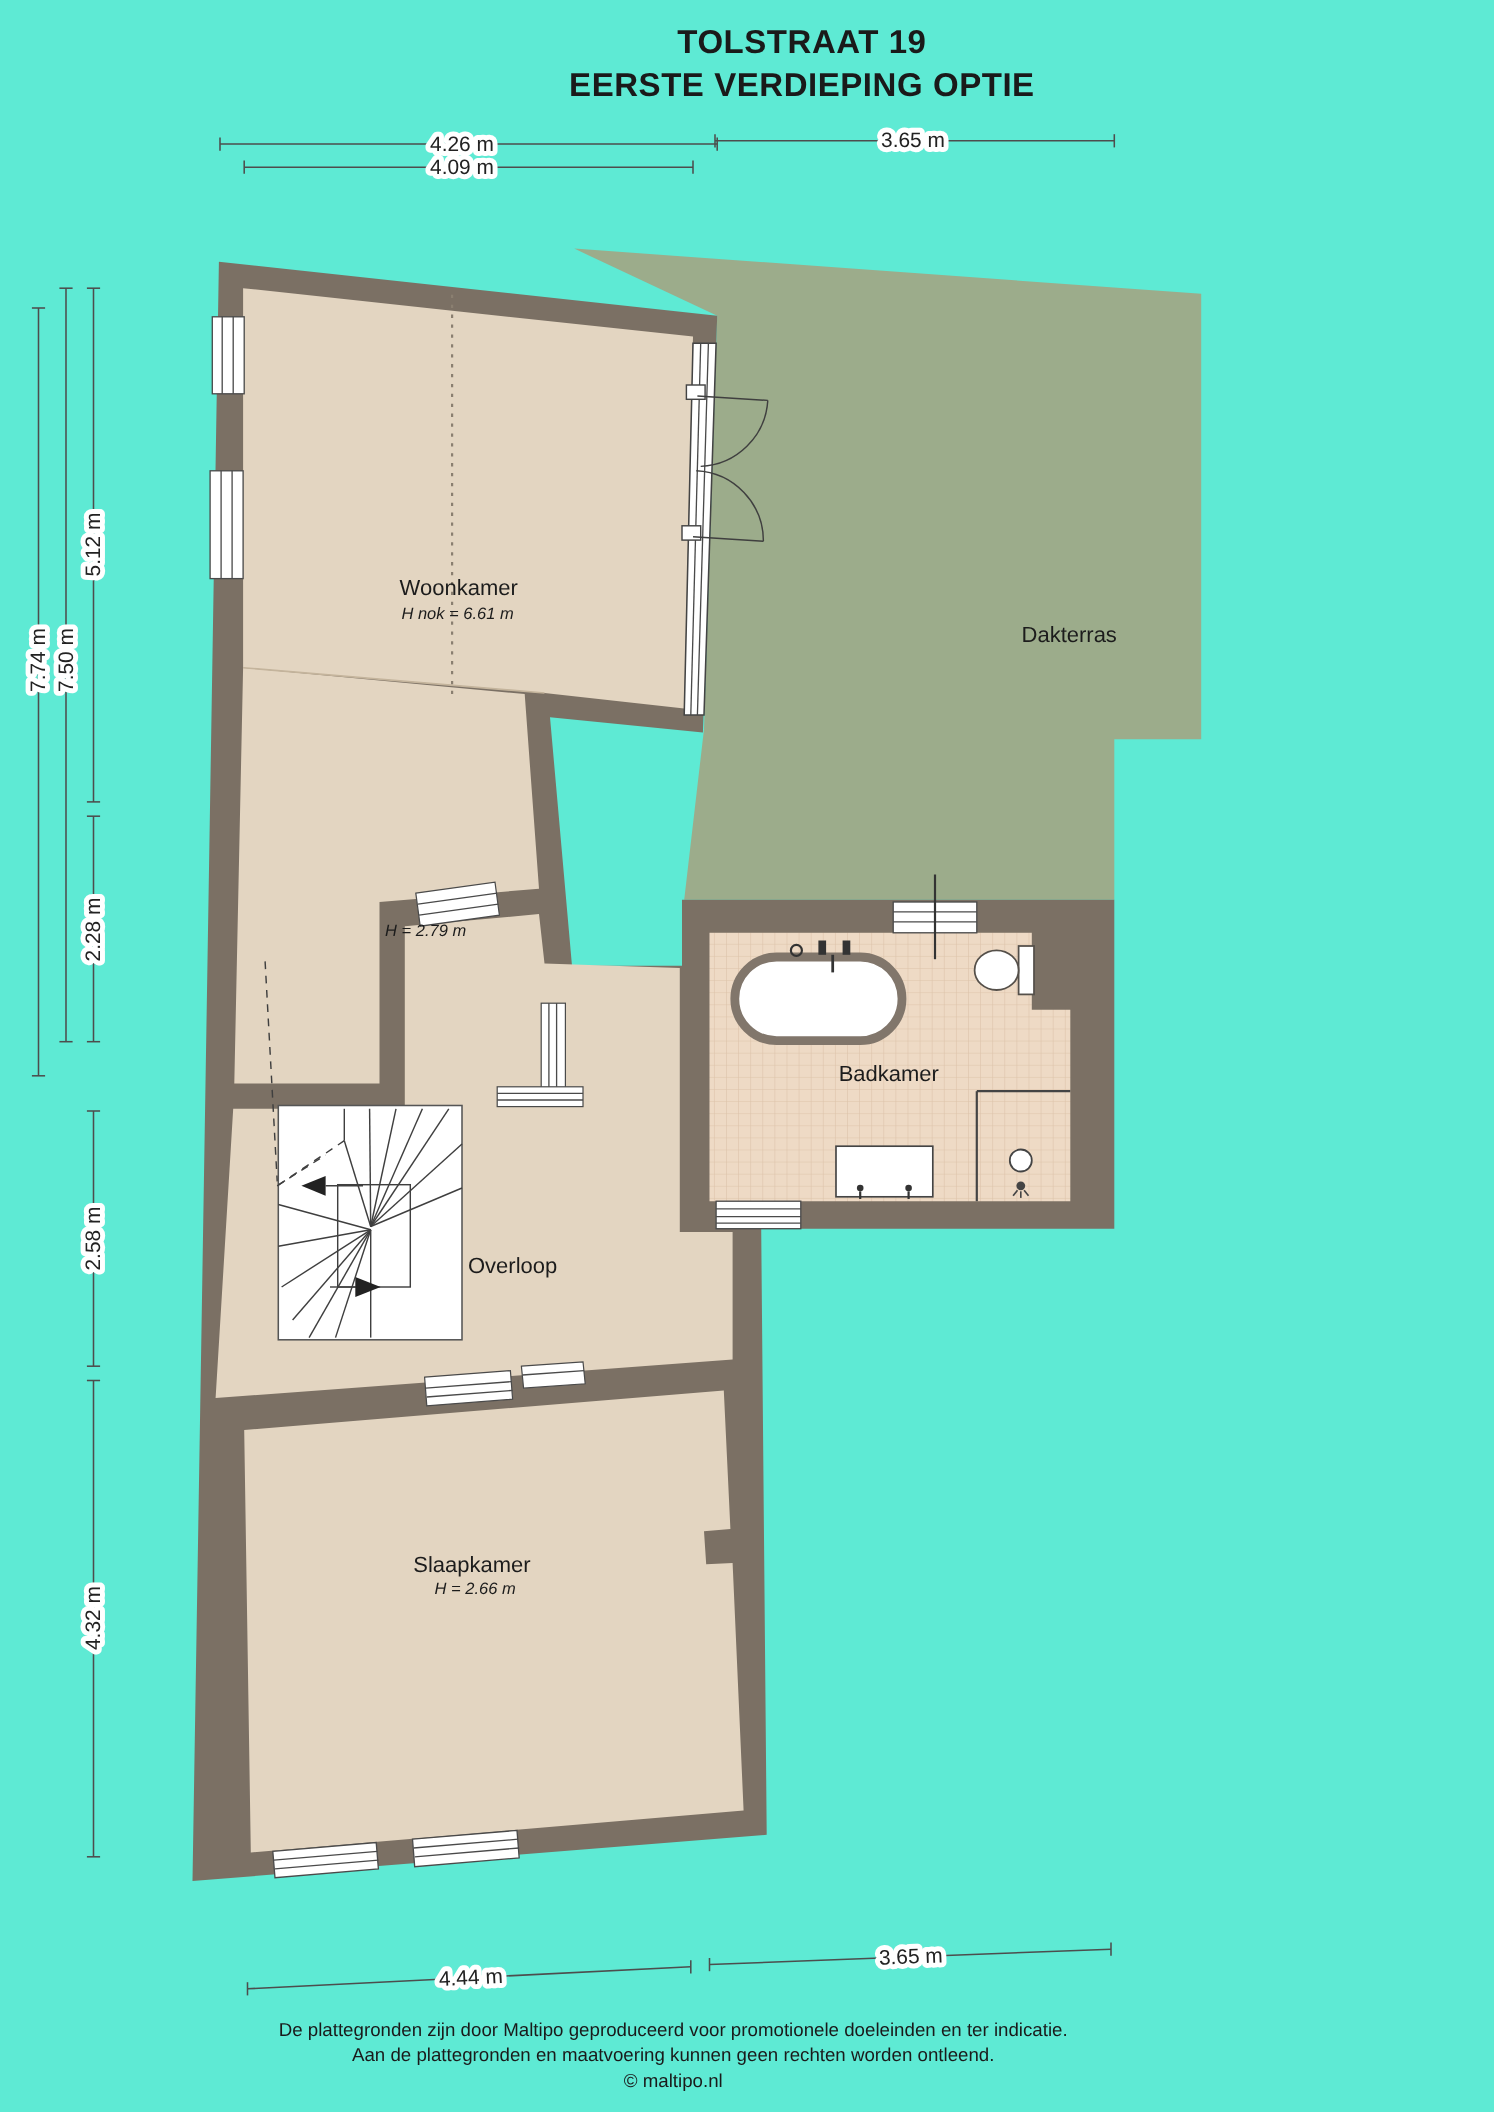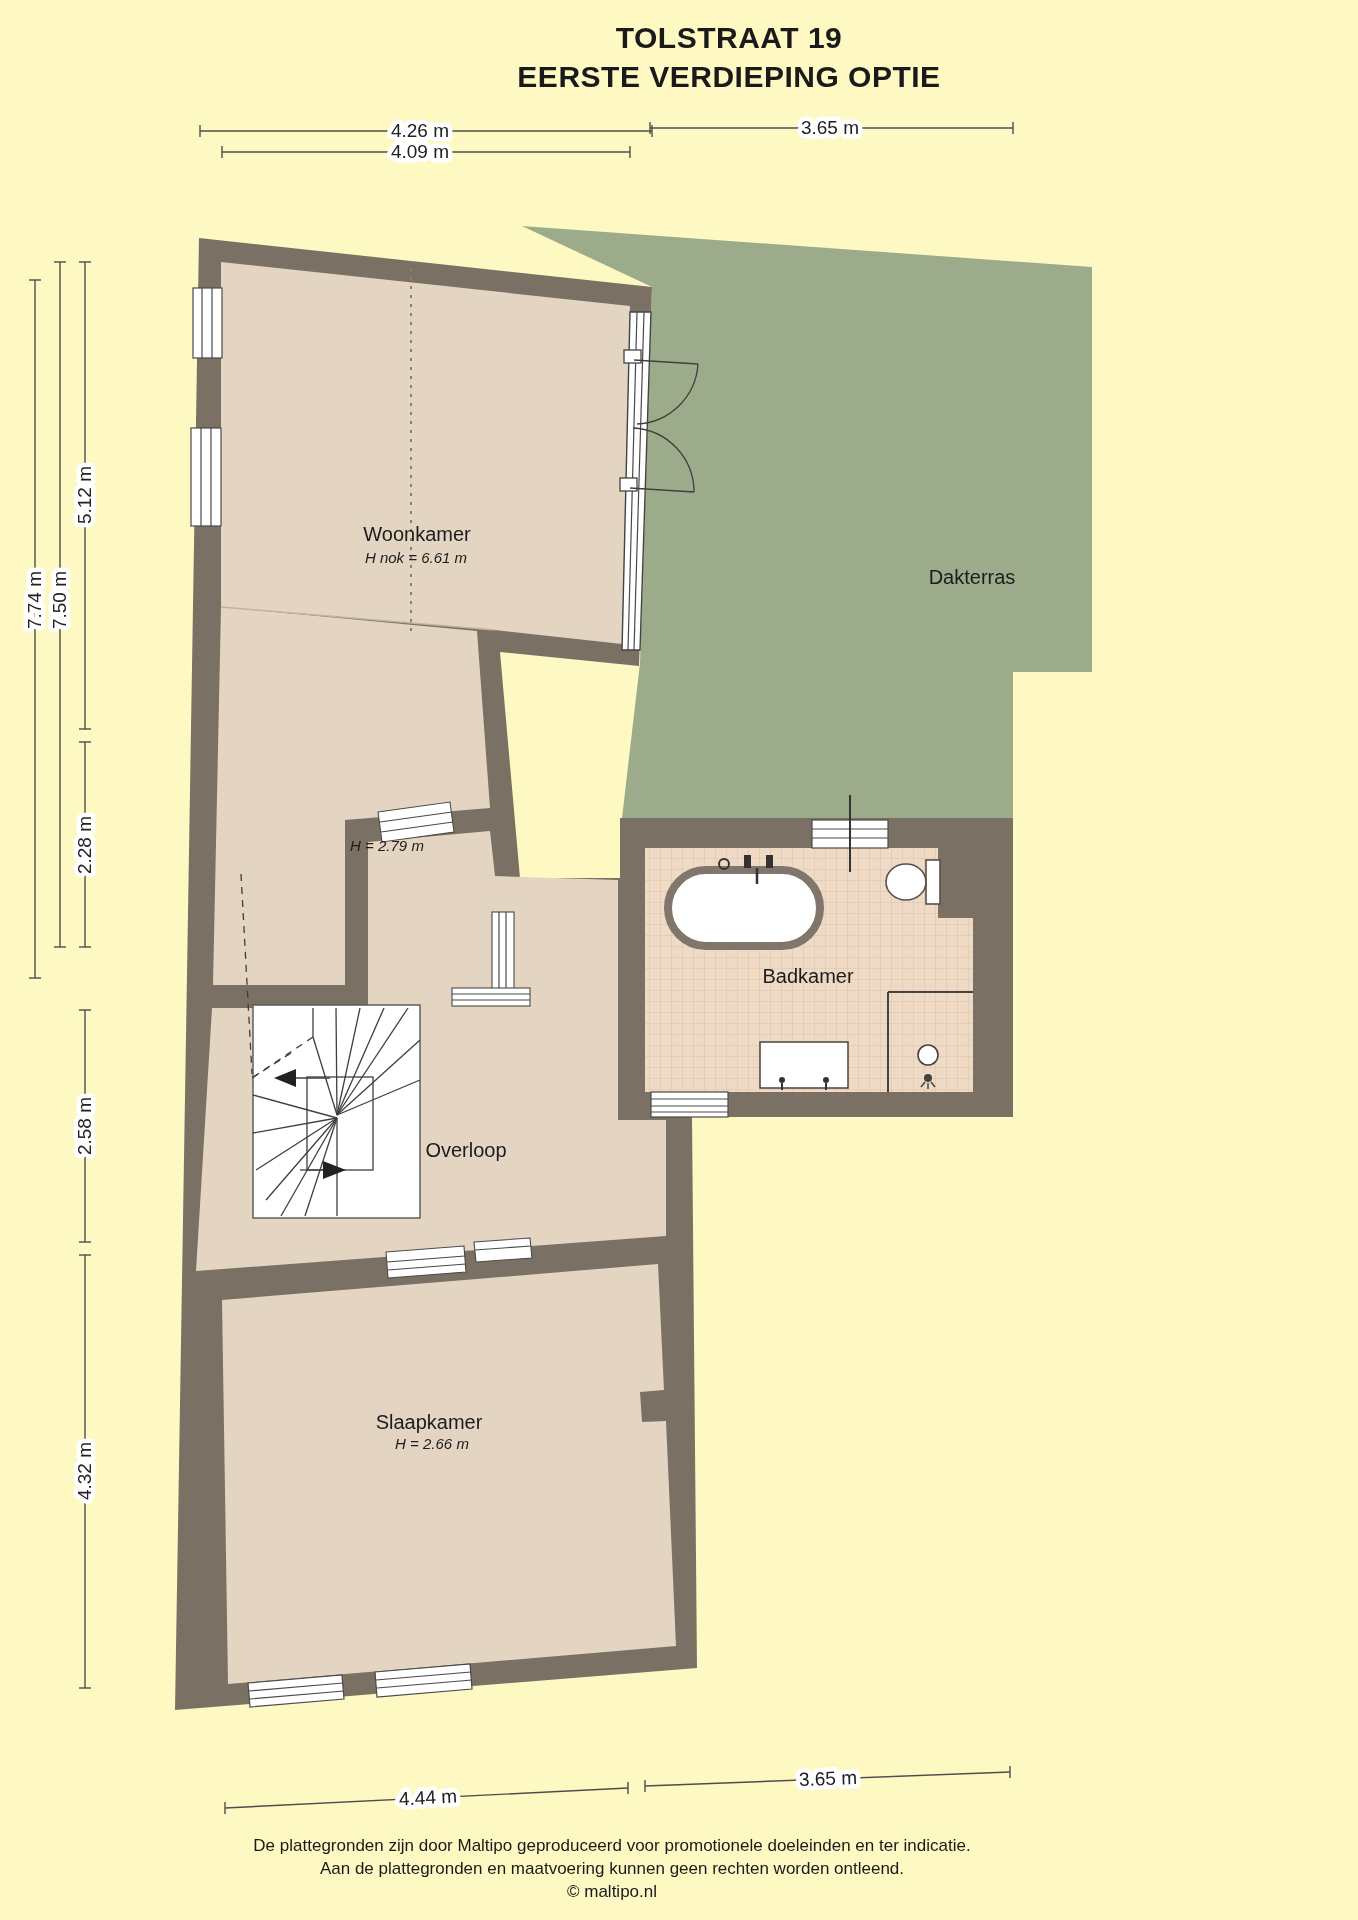--- a/index.html
+++ b/index.html
@@ -1,16 +1,16 @@
 <!DOCTYPE html>
 <html><head>
 <meta charset="utf-8">
 <style>
   html,body{margin:0;padding:0;background:#fff;}
-  .page{position:relative;width:1358px;height:1920px;background:#fef9c3;overflow:hidden;
+  .page{position:relative;width:1358px;height:1920px;background:#5eead4;overflow:hidden;
         font-family:"Liberation Sans", sans-serif;}
   svg{display:block}
   .room-label{font-size:20px;fill:#1c1c1c;text-anchor:middle;font-family:"Liberation Sans",sans-serif;}
   .room-note{font-size:15px;fill:#1c1c1c;text-anchor:middle;font-style:italic;font-family:"Liberation Sans",sans-serif;}
   .dim-label{font-size:19px;fill:#222;text-anchor:middle;font-family:"Liberation Sans",sans-serif;
              paint-order:stroke;stroke:#ffffff;stroke-width:9px;stroke-linejoin:round;}
   .title-line{font-size:30px;font-weight:600;fill:#1a1a1a;text-anchor:middle;letter-spacing:.5px;}
   .footer-line{font-size:17px;fill:#1a1a1a;text-anchor:middle;}
   .dimline{stroke:#4d4d4d;stroke-width:1.4;fill:none;}
   .glaze{stroke:#4a4a4a;stroke-width:1.2;fill:none;}

